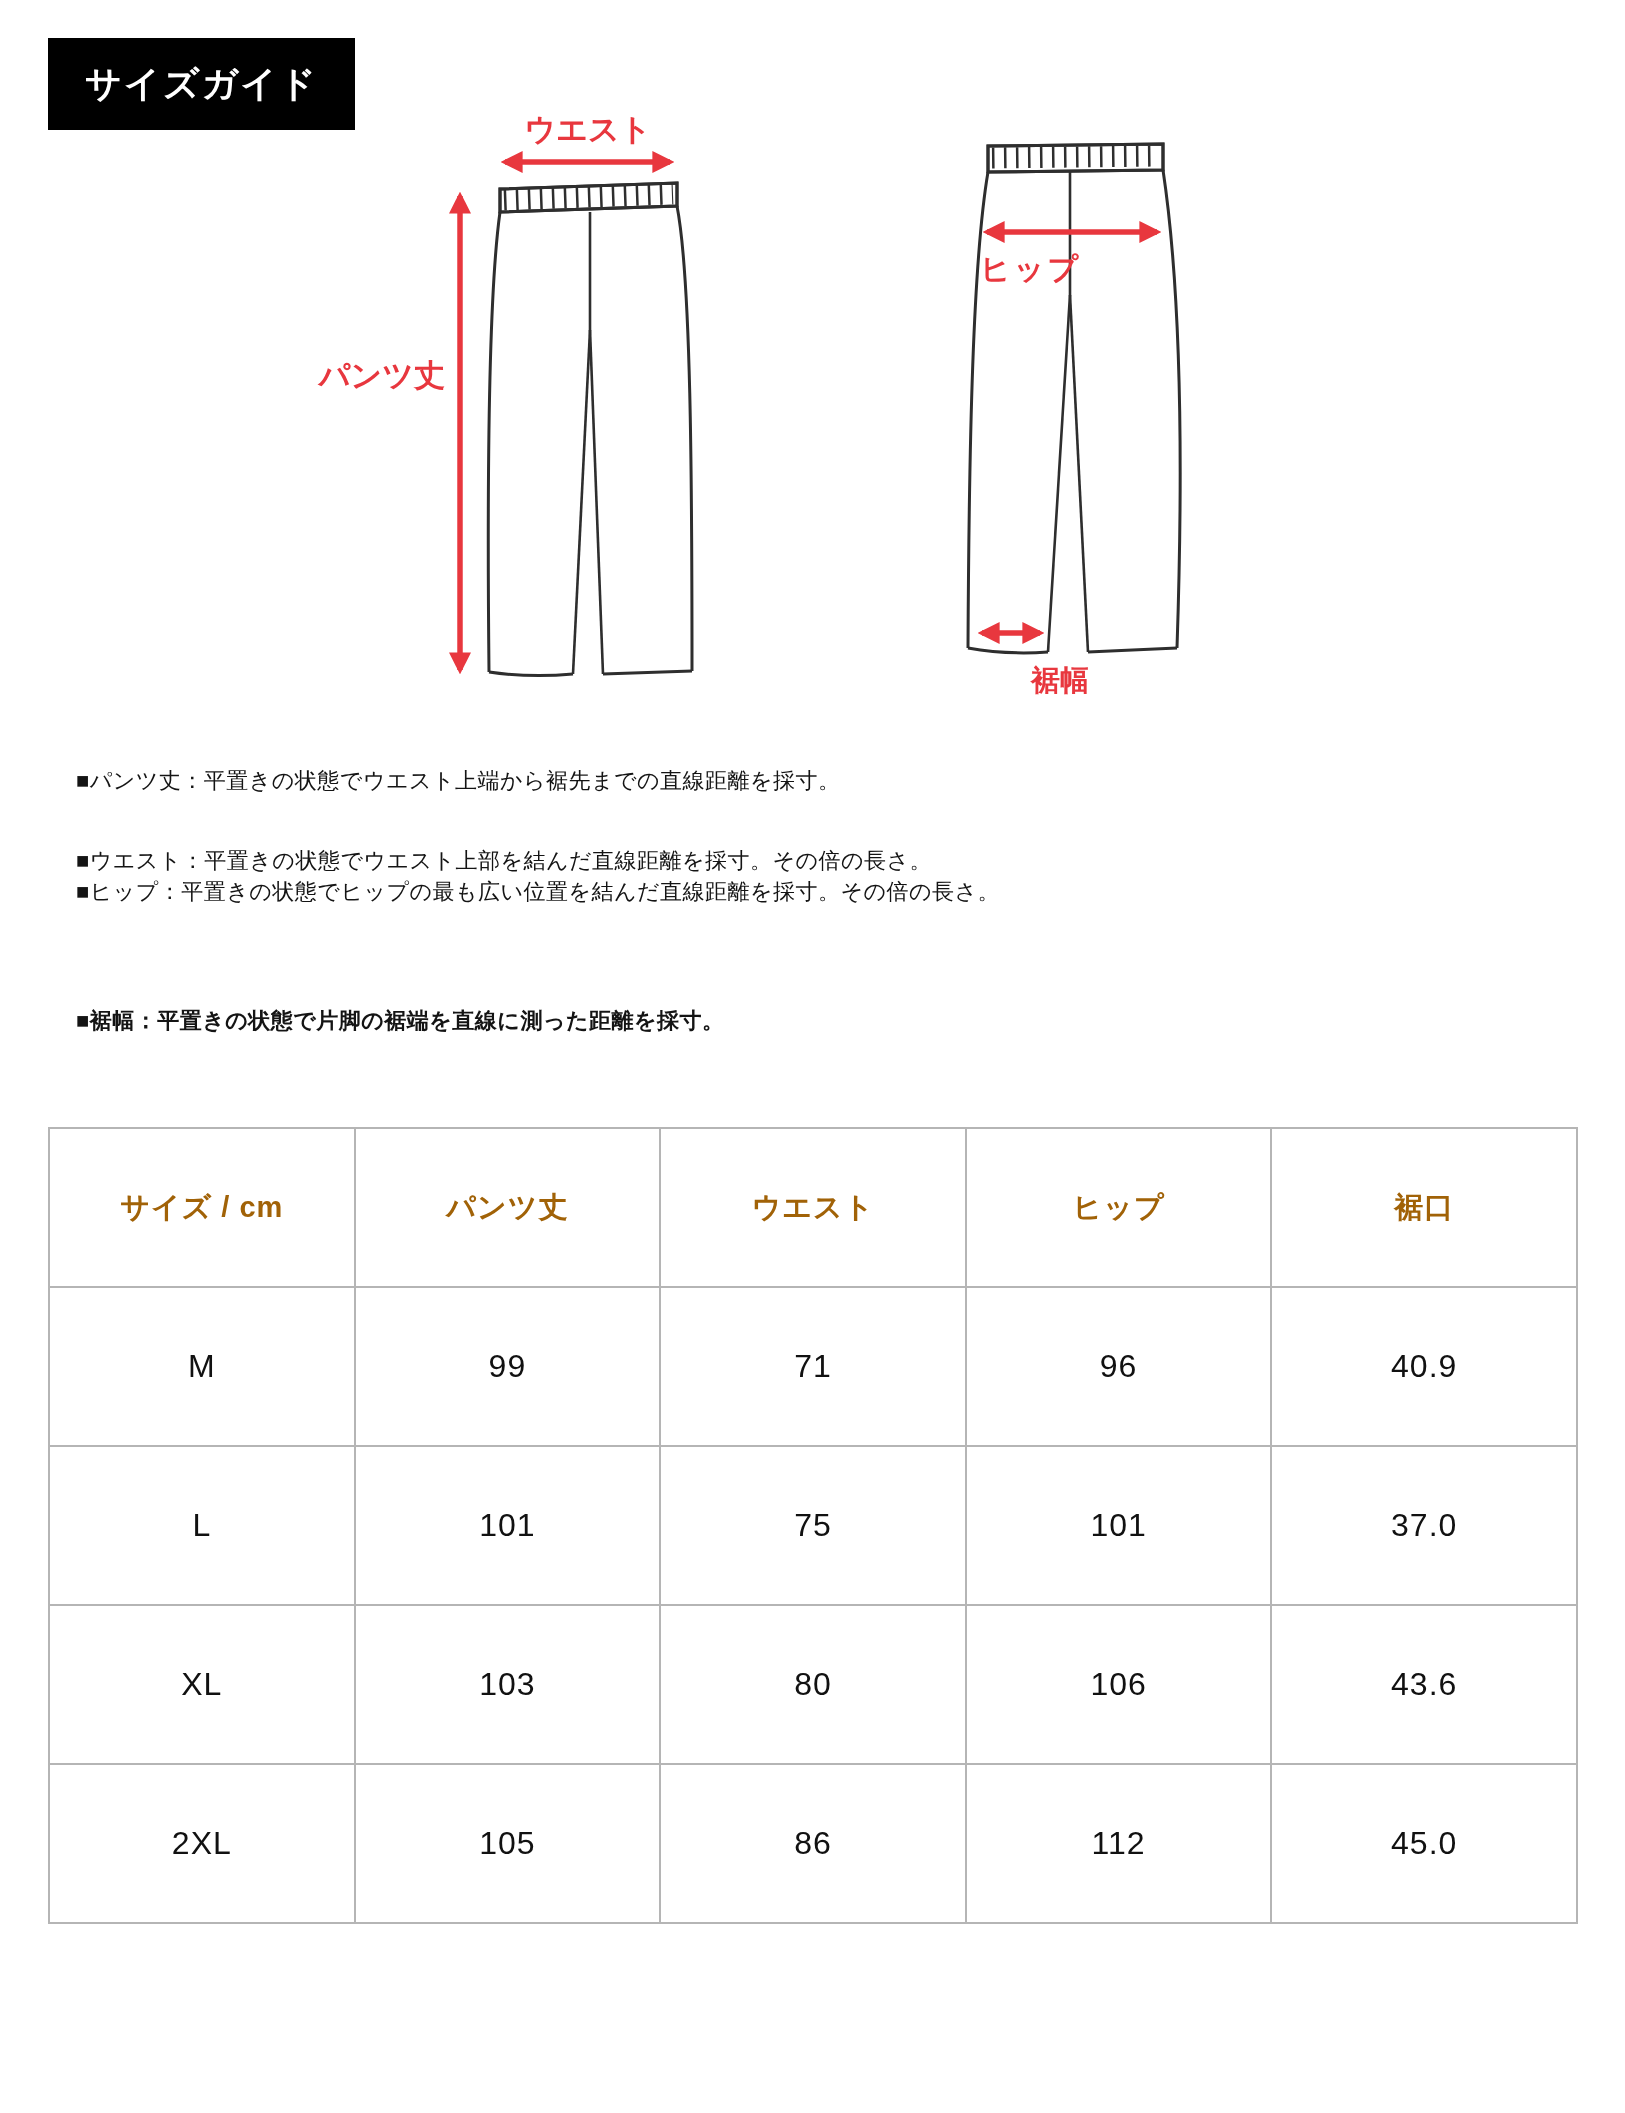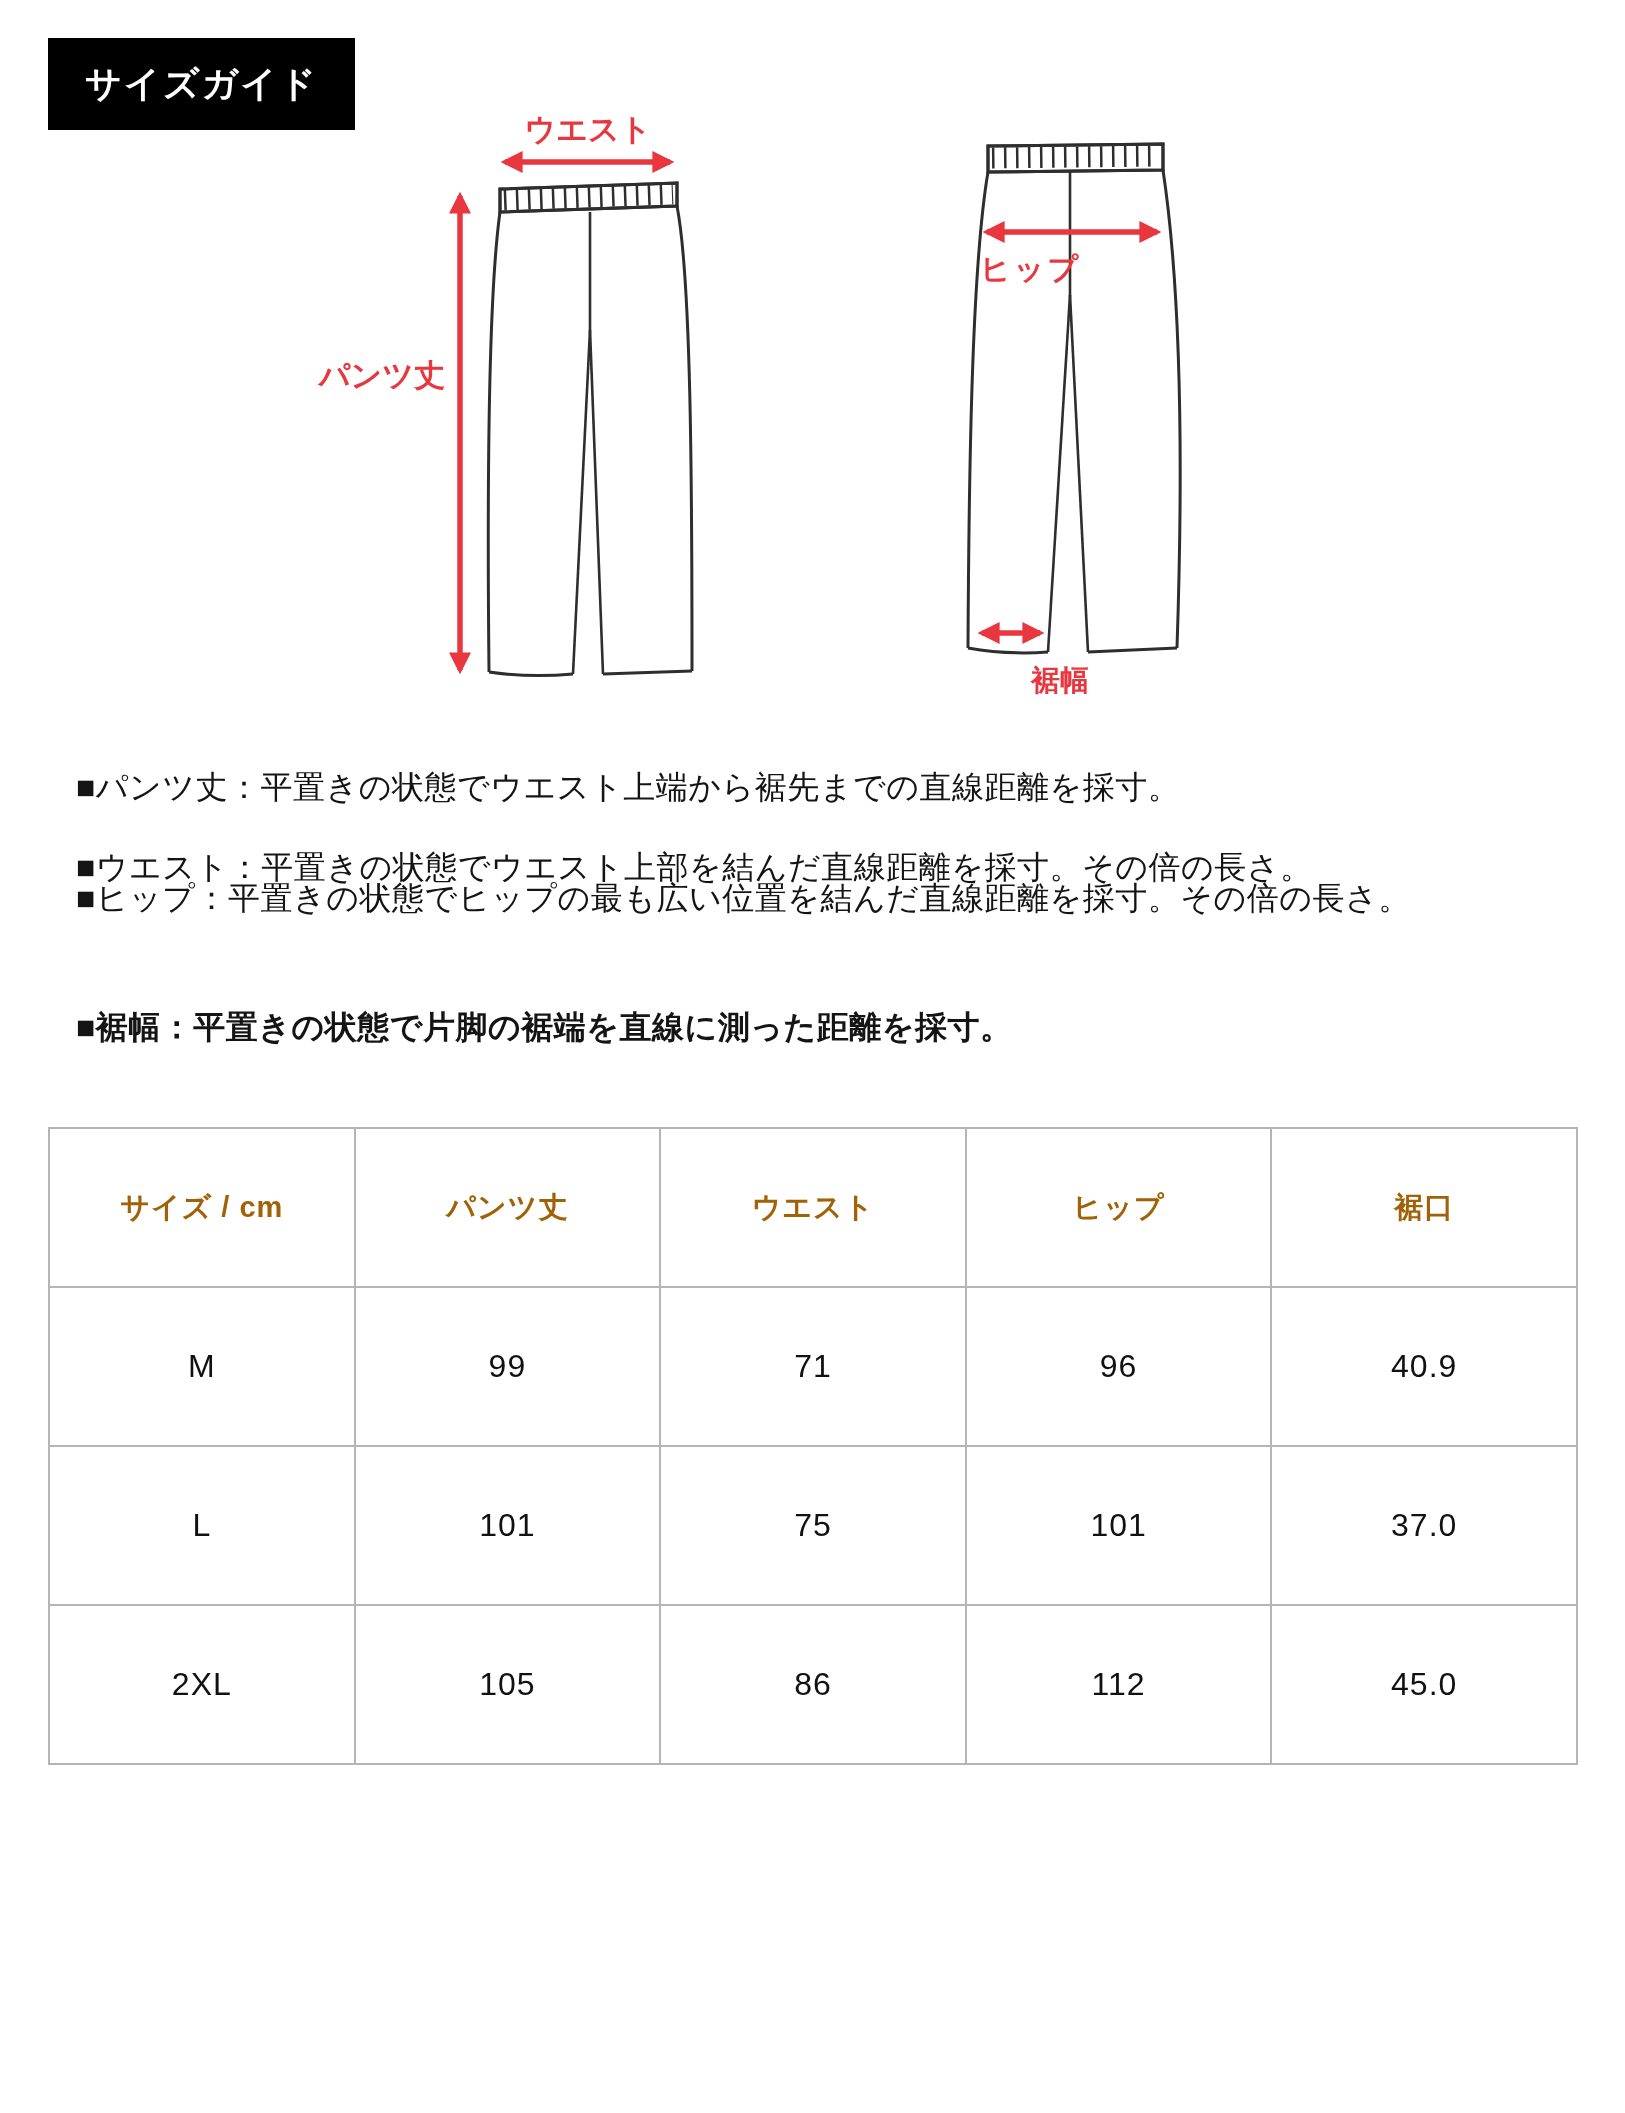--- a/index.html
+++ b/index.html
@@ -16,21 +16,21 @@
   .pants-svg{position:absolute;}
   .pants-svg path,.pants-svg line{stroke:#2e2e2e;fill:none;}
   .annot-svg{position:absolute;left:0;top:90px;width:1625px;height:640px;}
   .red-label{position:absolute;color:#e8373e;font-weight:700;white-space:nowrap;line-height:1.15;}
   .lbl-waist{left:498px;top:112px;width:180px;text-align:center;font-size:31px;}
   .lbl-length{left:300px;top:358px;width:145px;text-align:right;font-size:31px;}
   .lbl-hip{left:980px;top:252px;font-size:30px;letter-spacing:3px;}
   .lbl-hem{left:989px;top:664px;width:100px;text-align:right;font-size:29px;}
 
   
-  .note{position:absolute;left:76px;font-size:32px;font-weight:500;letter-spacing:0.5px;
+  .note{position:absolute;left:76px;font-size:22px;font-weight:500;letter-spacing:0.5px;
         white-space:nowrap;color:#141414;}
   .note-0{top:766px;} .note-1{top:846px;} .note-2{top:877px;text-align:center;} .note-3{top:1006px;font-weight:bold;}
 
   
   table.size{position:absolute;left:48px;top:1127px;width:1530px;border-collapse:collapse;
              table-layout:fixed;}
   table.size tr{height:159px;}
   table.size th,table.size td{border:2px solid #b5b5b5;text-align:center;vertical-align:middle;
              background:#fff;padding:0;}
   table.size th{font-size:29px;font-weight:700;letter-spacing:1px;color:#a16207;}
@@ -122,20 +122,27 @@
         <td>40.9</td>
       </tr>
       <tr>
         <td>L</td>
         <td>101</td>
         <td>75</td>
         <td>101</td>
         <td>37.0</td>
       </tr>
       <tr>
+        <td>XL</td>
+        <td>103</td>
+        <td>80</td>
+        <td>106</td>
+        <td>43.6</td>
+      </tr>
+      <tr>
         <td>2XL</td>
         <td>105</td>
         <td>86</td>
         <td>112</td>
         <td>45.0</td>
       </tr>
     </tbody>
   </table>
 
 </div>

